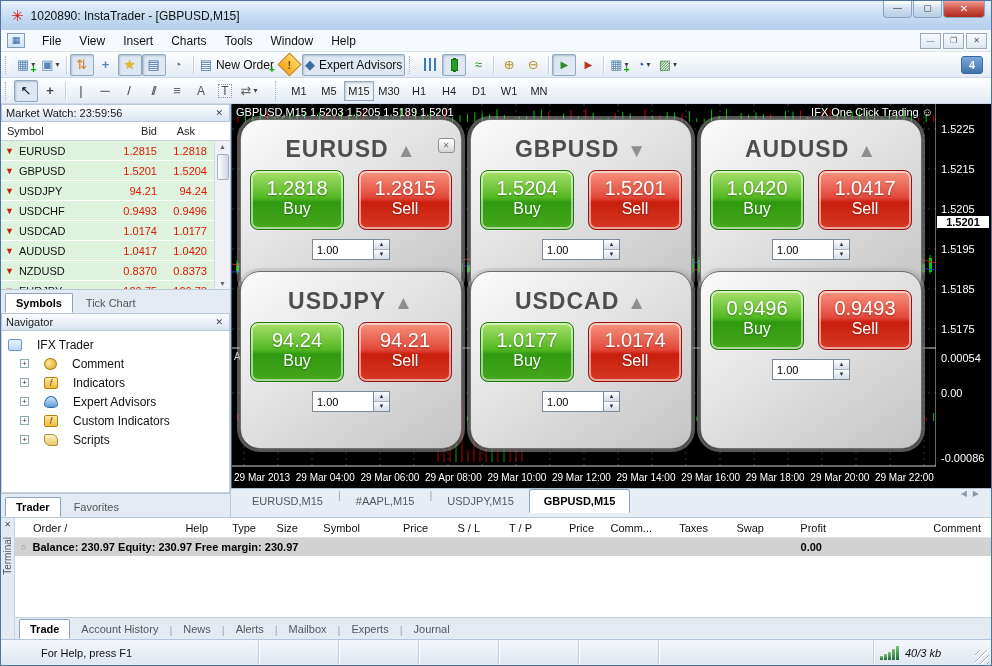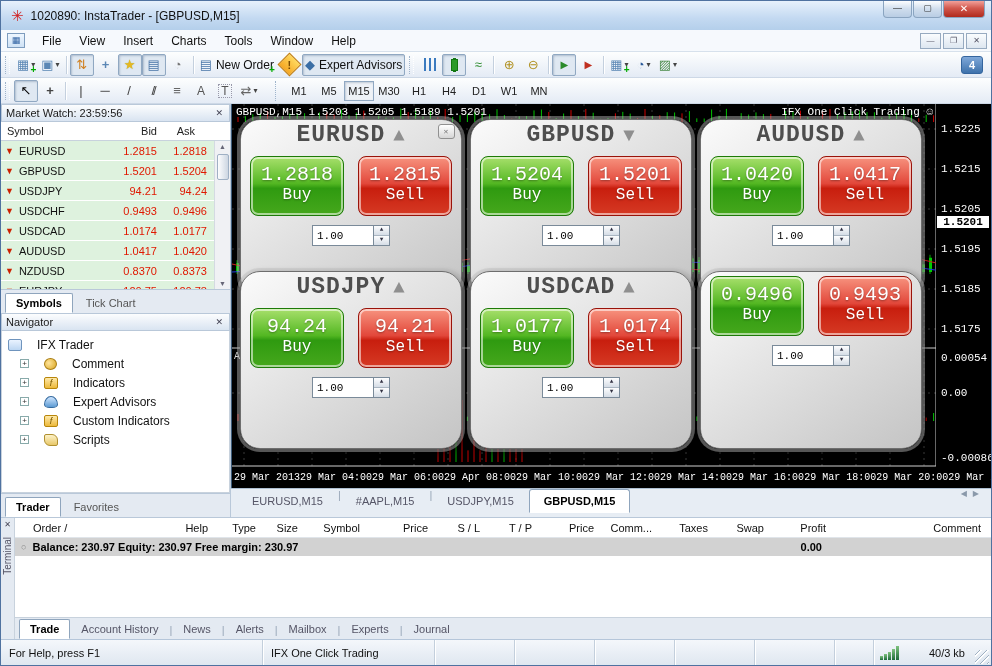--- a/index.html
+++ b/index.html
@@ -78,32 +78,32 @@
   .expand { width:9px; height:9px; border:1px solid #8aa; background:#fff; font-size:8px; line-height:7px; text-align:center; color:#333; cursor:pointer; }
   .nico { width:14px; height:12px; border-radius:2px; display:inline-block; }
   .i-root { background:linear-gradient(#eaf3ff,#bcd6f2); border:1px solid #6f94bd; }
   .i-acc { background:radial-gradient(circle at 35% 40%,#ffe49a,#d9a520); border:1px solid #a97d12; border-radius:50%; width:13px; height:12px; }
   .i-ind { background:linear-gradient(#ffe9a8,#ecb93c); border:1px solid #b8860b; text-align:center; font-size:9px; font-style:italic; color:#7a5800; line-height:11px; }
   .i-ea { background:linear-gradient(#cfe6ff,#5d9bd3); border:1px solid #33699e; border-radius:50% 50% 40% 40%/70% 70% 30% 30%; }
   .i-scr { background:linear-gradient(#fdf2c8,#e8c86a); border:1px solid #b09030; border-radius:2px 6px 2px 6px; }
 
   
   .chartarea { flex:1; display:flex; flex-direction:column; }
-  .chartwin { position:relative; height:384px; background:#000; overflow:hidden; border-left:1px solid #3c5a78;font-family:Liberation Mono, monospace; }
+  .chartwin { position:relative; height:384px; background:#000; overflow:hidden; border-left:1px solid #3c5a78; }
   .chartwin svg { position:absolute; left:0; top:0; }
   .ohlc { position:absolute; left:4px; top:2px; color:#fff; font-size:11px; z-index:2; }
   .overlaylbl { position:absolute; right:58px; top:2px; color:#fff; font-size:11px; z-index:2; }
   .ytick { position:absolute; left:709px; color:#fff; font-size:11px; z-index:2; }
   .curprice { position:absolute; left:705px; width:52px; background:#fff; color:#000; font-size:11px; font-weight:bold; text-align:center; z-index:3; }
   .parlbl { position:absolute; left:2px; top:247px; color:#ddd; font-size:10px; z-index:1; }
   .dateaxis { position:absolute; left:0; top:363px; width:704px; height:21px; display:flex; justify-content:space-between; align-items:center; padding:0 2px; z-index:2; }
   .dateaxis span { color:#fff; font-size:10px; white-space:nowrap; }
 
   
-  .tp { position:absolute; width:222px; height:178px; border-radius:20px; border:1px solid #6e6e6e; background:linear-gradient(145deg,#fbfbfb,#c4c4c4); box-shadow:0 0 0 3px rgba(190,190,190,.45),2px 3px 7px rgba(0,0,0,.65); z-index:4; padding-top:2px; }
+  .tp { position:absolute; width:222px; height:178px; border-radius:20px; border:1px solid #6e6e6e; background:linear-gradient(145deg,#fbfbfb,#c4c4c4); box-shadow:0 0 0 3px rgba(190,190,190,.45),2px 3px 7px rgba(0,0,0,.65); z-index:4; padding-top:16px; }
   .tp .hdr { text-align:center; font-size:23px; font-weight:bold; color:#4e4e4e; letter-spacing:1px; position:relative; height:32px; }
   .tp .trend { color:#8f8f8f; font-size:19px; margin-left:8px; }
   .tp .pclose { position:absolute; right:6px; top:2px; width:17px; height:15px; border:1px solid #909090; border-radius:3px; background:linear-gradient(#fff,#d6d6d6); color:#777; font-size:8px; line-height:13px; text-align:center; cursor:pointer; }
   .tp .btns { display:flex; justify-content:center; gap:14px; margin-top:2px; }
   .bsbtn { width:94px; height:60px; border-radius:8px; color:#fff; text-align:center; cursor:pointer; box-shadow:inset 0 0 0 2px rgba(255,255,255,.55); text-shadow:0 1px 2px rgba(0,0,0,.35); padding-top:6px; }
   .bsbtn .pr { font-size:20px; }
   .bsbtn .lb { font-size:16px; }
   .buy  { background:linear-gradient(180deg,#a8e06c,#53b722 46%,#2f9a10 54%,#46a81c); border:1px solid #1d7a08; }
   .sell { background:linear-gradient(180deg,#f7937f,#e2473a 46%,#c81e0e 54%,#d63a24); border:1px solid #99130a; }
   .vol { display:flex; justify-content:center; margin-top:9px; }
@@ -135,27 +135,27 @@
   .balrow .profit { position:absolute; left:751px; width:62px; text-align:right; padding-right:6px; }
   .tfill { flex:1; background:#fff; }
   .ttabs { height:22px; background:#e4eaf2; border-top:1px solid #c8d2dd; display:flex; align-items:flex-end; padding:0 4px; }
   .ttab { font-size:11px; color:#556; padding:3px 10px; border:1px solid transparent; cursor:pointer; }
   .ttab.active { background:#fff; border-color:#8fa5bd; border-bottom-color:#fff; color:#000; font-weight:bold; border-radius:2px 2px 0 0; }
   .tsep { color:#99a8b8; font-size:11px; padding-bottom:3px; }
 
   
   .statusbar { height:26px; background:linear-gradient(#f4f7fb,#dfe7f0); border-top:1px solid #b5c6da; display:flex; align-items:center; font-size:11px; color:#111; }
   .scell { border-right:1px solid #c3cfdc; box-shadow:1px 0 0 #fff; height:100%; display:flex; align-items:center; padding:0 8px; }
-  .scell.help { width:262px; }
+  .scell.help { width:226px;margin-left:32px; }
   .scell.mode { width:172px; }
   .scell.empty { width:80px; }
   .sspacer { flex:1; border-right:1px solid #c3cfdc; box-shadow:1px 0 0 #fff; height:100%; }
   .conn { display:flex; align-items:flex-end; gap:1px; height:14px; padding:0 6px; }
   .conn i { width:3px; background:linear-gradient(#7ec27e,#1f6b3a); display:block; }
-  .traffic { width:70px; text-align:right; padding-right:10px; }
+  .traffic { width:70px; padding-right:10px;font-style:italic; }
   .grip2 { width:14px; height:14px; margin:8px 2px 0 0; background:repeating-linear-gradient(135deg,transparent 0 3px,#9fb0c2 3px 4px,#fff 4px 5px); }
 </style>
 </head>
 <body>
 
 <div class="win">
 
   <div class="titlebar">
     <span class="logo">✳</span>
     <span class="title">1020890: InstaTrader - [GBPUSD,M15]</span>
@@ -1059,21 +1059,20 @@
           <span class="tsep">|</span>
         <span class="ttab">Experts</span>
           <span class="tsep">|</span>
         <span class="ttab">Journal</span>
       </div>
     </div>
   </div>
 
   <div class="statusbar">
     <span class="scell help">For Help, press F1</span>
-    <span class="scell mode">IFX One Click Trading</span>
     <span class="scell empty"></span>
       <span class="scell empty"></span>
       <span class="scell empty"></span>
       <span class="scell empty"></span>
       <span class="scell empty"></span>
     <span class="sspacer"></span>
     <span class="conn">
         <i style="height:4px"></i>
         <i style="height:6px"></i>
         <i style="height:8px"></i>

